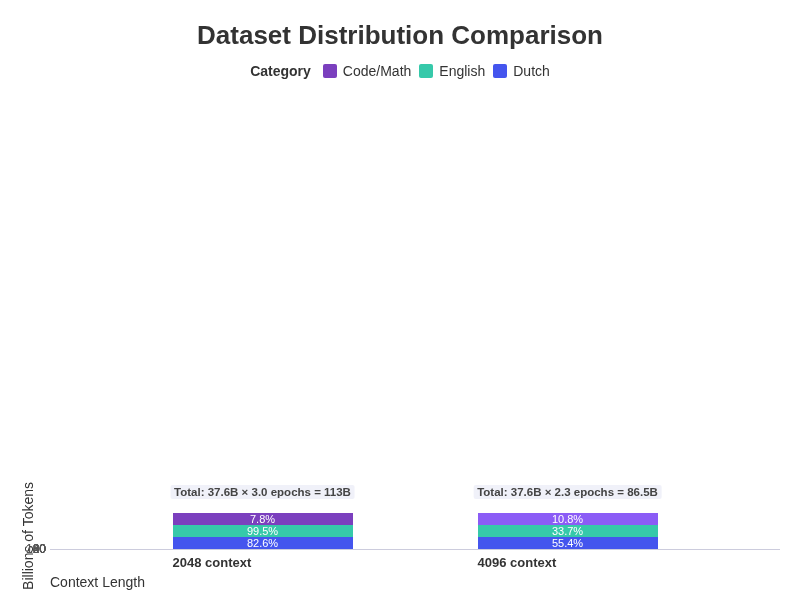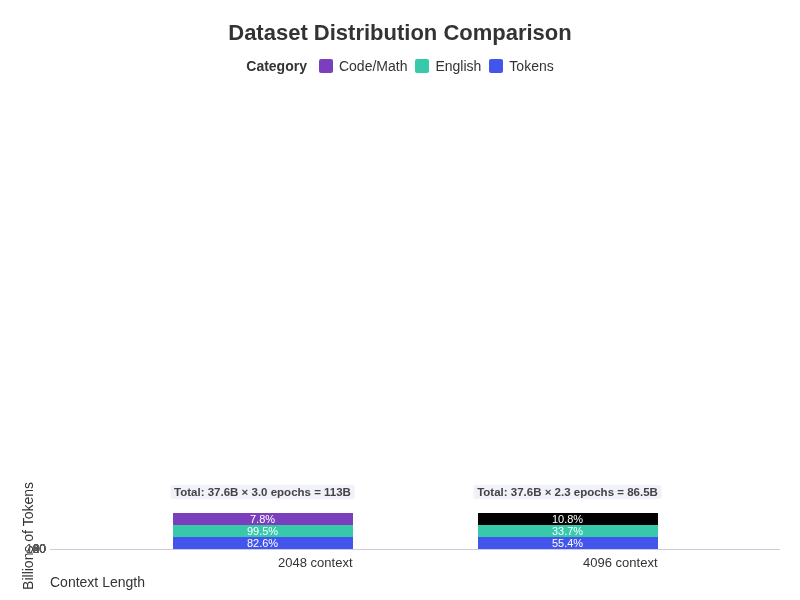--- a/index.html
+++ b/index.html
@@ -13,21 +13,21 @@
     .chart-container {
       width: 800px;
       height: 600px;
       display: flex;
       flex-direction: column;
       align-items: center;
       padding: 20px 20px 10px 20px;
       background: #ffffff;
     }
     .chart-title {
-      font-size: 22px;
+      font-size: 26px;
       font-weight: bold;
       color: #333;
       margin-bottom: 12px;
       text-align: center;
     }
     .legend {
       display: flex;
       align-items: center;
       gap: 8px;
       margin-bottom: 10px;
@@ -144,22 +144,23 @@
     .x-axis-labels {
       display: flex;
       flex-direction: row;
       justify-content: space-around;
       padding: 0 60px;
       margin-top: 6px;
     }
     .x-tick-label {
       font-size: 13px;
       color: #333;
-      text-align: right;
+      text-align: left;
       width: 180px;
+      font-weight: bold;
     }
     .x-axis-title {
       font-size: 14px;
       color: #333;
       text-align: left;
       margin-top: 4px;
     }
   </style>
 </head>
 <body>
@@ -172,21 +173,21 @@
     <div class="legend-item">
       <span class="legend-swatch" style="background:#7B3FBE;"></span>
       <span>Code/Math</span>
     </div>
     <div class="legend-item">
       <span class="legend-swatch" style="background:#36C9AA;"></span>
       <span>English</span>
     </div>
     <div class="legend-item">
       <span class="legend-swatch" style="background:#4455EE;"></span>
-      <span>Tokens</span>
+      <span>Dutch</span>
     </div>
   </div>
 
   <div class="chart-area">
     <div class="y-axis-label">Billions of Tokens</div>
 
     <div class="plot-area">
       <div class="plot-bg" id="plotbg">
 
         <div class="gridlines" id="gridlines">
@@ -212,21 +213,21 @@
                 <div class="bar-segment" style="background: rgb(68, 85, 238); flex-shrink: 0; height: 77.7844%;">82.6%</div>
                 <div class="bar-segment" style="background: rgb(54, 201, 170); flex-shrink: 0; height: 9.13449%;">99.5%</div>
                 <div class="bar-segment" style="background: rgb(123, 63, 190); flex-shrink: 0; height: 7.34526%;">7.8%</div>
                 <div class="bar-annotation">Total: 37.6B × 3.0 epochs = 113B</div>
               </div>
             </div>
             <div class="bar-group">
               <div class="bar-stack" style="height: 72.08%; position: relative;">
                 <div class="bar-segment" style="background: rgb(68, 85, 238); flex-shrink: 0; height: 39.9323%;">55.4%</div>
                 <div class="bar-segment" style="background: rgb(54, 201, 170); flex-shrink: 0; height: 24.291%;">33.7%</div>
-                <div class="bar-segment" style="background: #000000; flex-shrink: 0; height: 7.78464%;">10.8%</div>
+                <div class="bar-segment" style="background: #8b5cf6; flex-shrink: 0; height: 7.78464%;">10.8%</div>
                 <div class="bar-annotation">Total: 37.6B × 2.3 epochs = 86.5B</div>
               </div>
             </div>
           </div>
       </div>
 
       <div class="x-axis-labels" id="x-axis-labels">
       <div class="x-tick-label">2048 context</div>
           <div class="x-tick-label">4096 context</div>
         </div>

